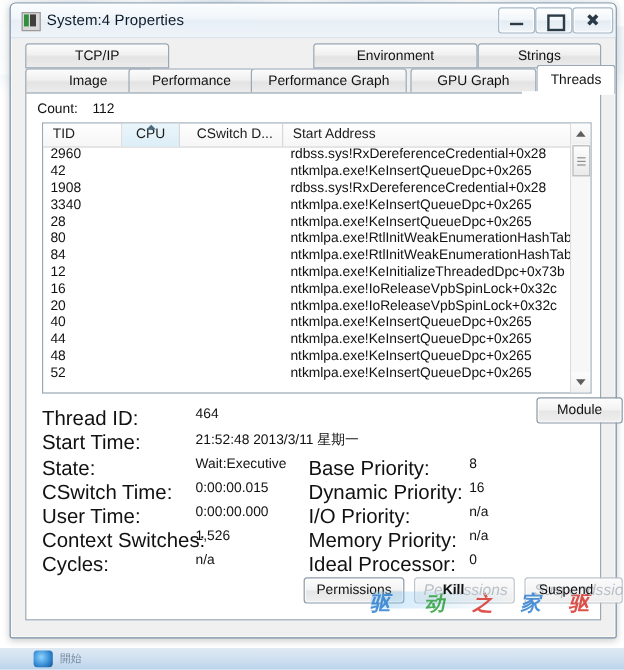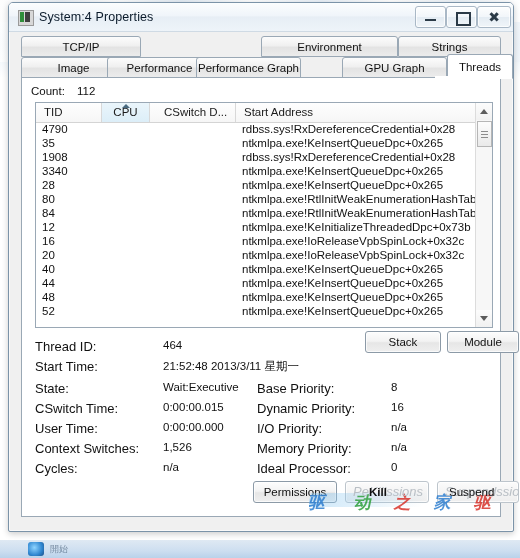--- a/index.html
+++ b/index.html
@@ -161,21 +161,21 @@
     position:absolute;left:1px;top:18px;width:15px;height:26px;
     background:linear-gradient(180deg,#fdfdfd 0%,#eaeaea 100%);
     border:1px solid #b6b6b6;box-sizing:border-box;
   }
   #sb-thumb .grip{position:absolute;left:3px;width:7px;height:1px;background:#8d8d8d;}
   #sb-thumb .g1{top:9px;} #sb-thumb .g2{top:12px;} #sb-thumb .g3{top:15px;}
   #sb-track{position:absolute;left:0;top:17px;width:16px;bottom:17px;background:#f7f7f7;}
 
   
   #detail{position:absolute;left:26px;top:334px;width:458px;height:140px;}
-  .dlabel{position:absolute;font-size:13px;color:#111;white-space:nowrap;}
+  .dlabel{position:absolute;font-size:17px;color:#111;white-space:nowrap;}
   .dvalue{position:absolute;font-size:11.5px;color:#111;white-space:nowrap;}
   .col-l-label{left:0;}
   .col-l-value{left:128px;}
   .col-r-label{left:222px;}
   .col-r-value{left:356px;}
 
   .btn{
     position:absolute;box-sizing:border-box;height:22px;
     border:1px solid #8c9aa7;border-radius:3px;
     background:linear-gradient(180deg,#fdfdfd 0%,#f3f3f3 46%,#e6e6e6 54%,#efefef 100%);
@@ -265,21 +265,21 @@
 
   <div id="tabs-wrap">
     <div class="tabrow" id="tabrow-top">
       <div class="tab" style="left:0px;width:120px;">TCP/IP</div>
       <div class="tab" style="left:240px;width:137px;">Environment</div>
       <div class="tab" style="left:377px;width:103px;">Strings</div>
     </div>
     <div class="tabrow" id="tabrow-bot">
       <div class="tab" style="left:0px;width:105px;">Image</div>
       <div class="tab" style="left:86px;width:105px;">Performance</div>
-      <div class="tab" style="left:175px;width:105px;">Performance Graph</div>
+      <div class="tab" style="left:188px;width:130px;">Performance Graph</div>
       <div class="tab" style="left:321px;width:105px;">GPU Graph</div>
       <div class="tab sel" style="left:426px;width:66px;">Threads</div>
     </div>
   </div>
 
   <div id="tab-content"></div>
   <div id="tab-notch"></div>
 
   <div id="count-row">
     <span id="count-label">Count:</span>
@@ -292,25 +292,25 @@
       <div class="hcell sorted" id="hc-cpu">
         <span class="sortcaret"></span>
         <span>CPU</span>
       </div>
       <div class="hcell" id="hc-csw">CSwitch D...</div>
       <div class="hcell" id="hc-addr">Start Address</div>
     </div>
 
     <div id="rows">
         <div class="row">
-          <span class="c-tid">4790</span>
+          <span class="c-tid">2960</span>
           <span class="c-addr">rdbss.sys!RxDereferenceCredential+0x28</span>
         </div>
         <div class="row">
-          <span class="c-tid">35</span>
+          <span class="c-tid">42</span>
           <span class="c-addr">ntkmlpa.exe!KeInsertQueueDpc+0x265</span>
         </div>
         <div class="row">
           <span class="c-tid">1908</span>
           <span class="c-addr">rdbss.sys!RxDereferenceCredential+0x28</span>
         </div>
         <div class="row">
           <span class="c-tid">3340</span>
           <span class="c-addr">ntkmlpa.exe!KeInsertQueueDpc+0x265</span>
         </div>
@@ -366,21 +366,20 @@
           <span class="grip g2"></span>
           <span class="grip g3"></span>
       </div>
       <div class="sb-arrow" id="sb-down">
         <span class="sb-tri down"></span>
       </div>
     </div>
   </div>
 
   <div id="detail">
-    <div class="btn" id="btn-stack">Stack</div>
     <div class="btn" id="btn-module">Module</div>
 
     <span class="dlabel col-l-label" style="top:2px;">Thread ID:</span>
     <span class="dvalue col-l-value" style="top:2px;">464</span>
 
     <span class="dlabel col-l-label" style="top:22px;">Start Time:</span>
     <span class="dvalue col-l-value" style="top:22px;">21:52:48   2013/3/11 星期一</span>
 
     <span class="dlabel col-l-label" style="top:44px;">State:</span>
     <span class="dvalue col-l-value" style="top:44px;">Wait:Executive</span>

